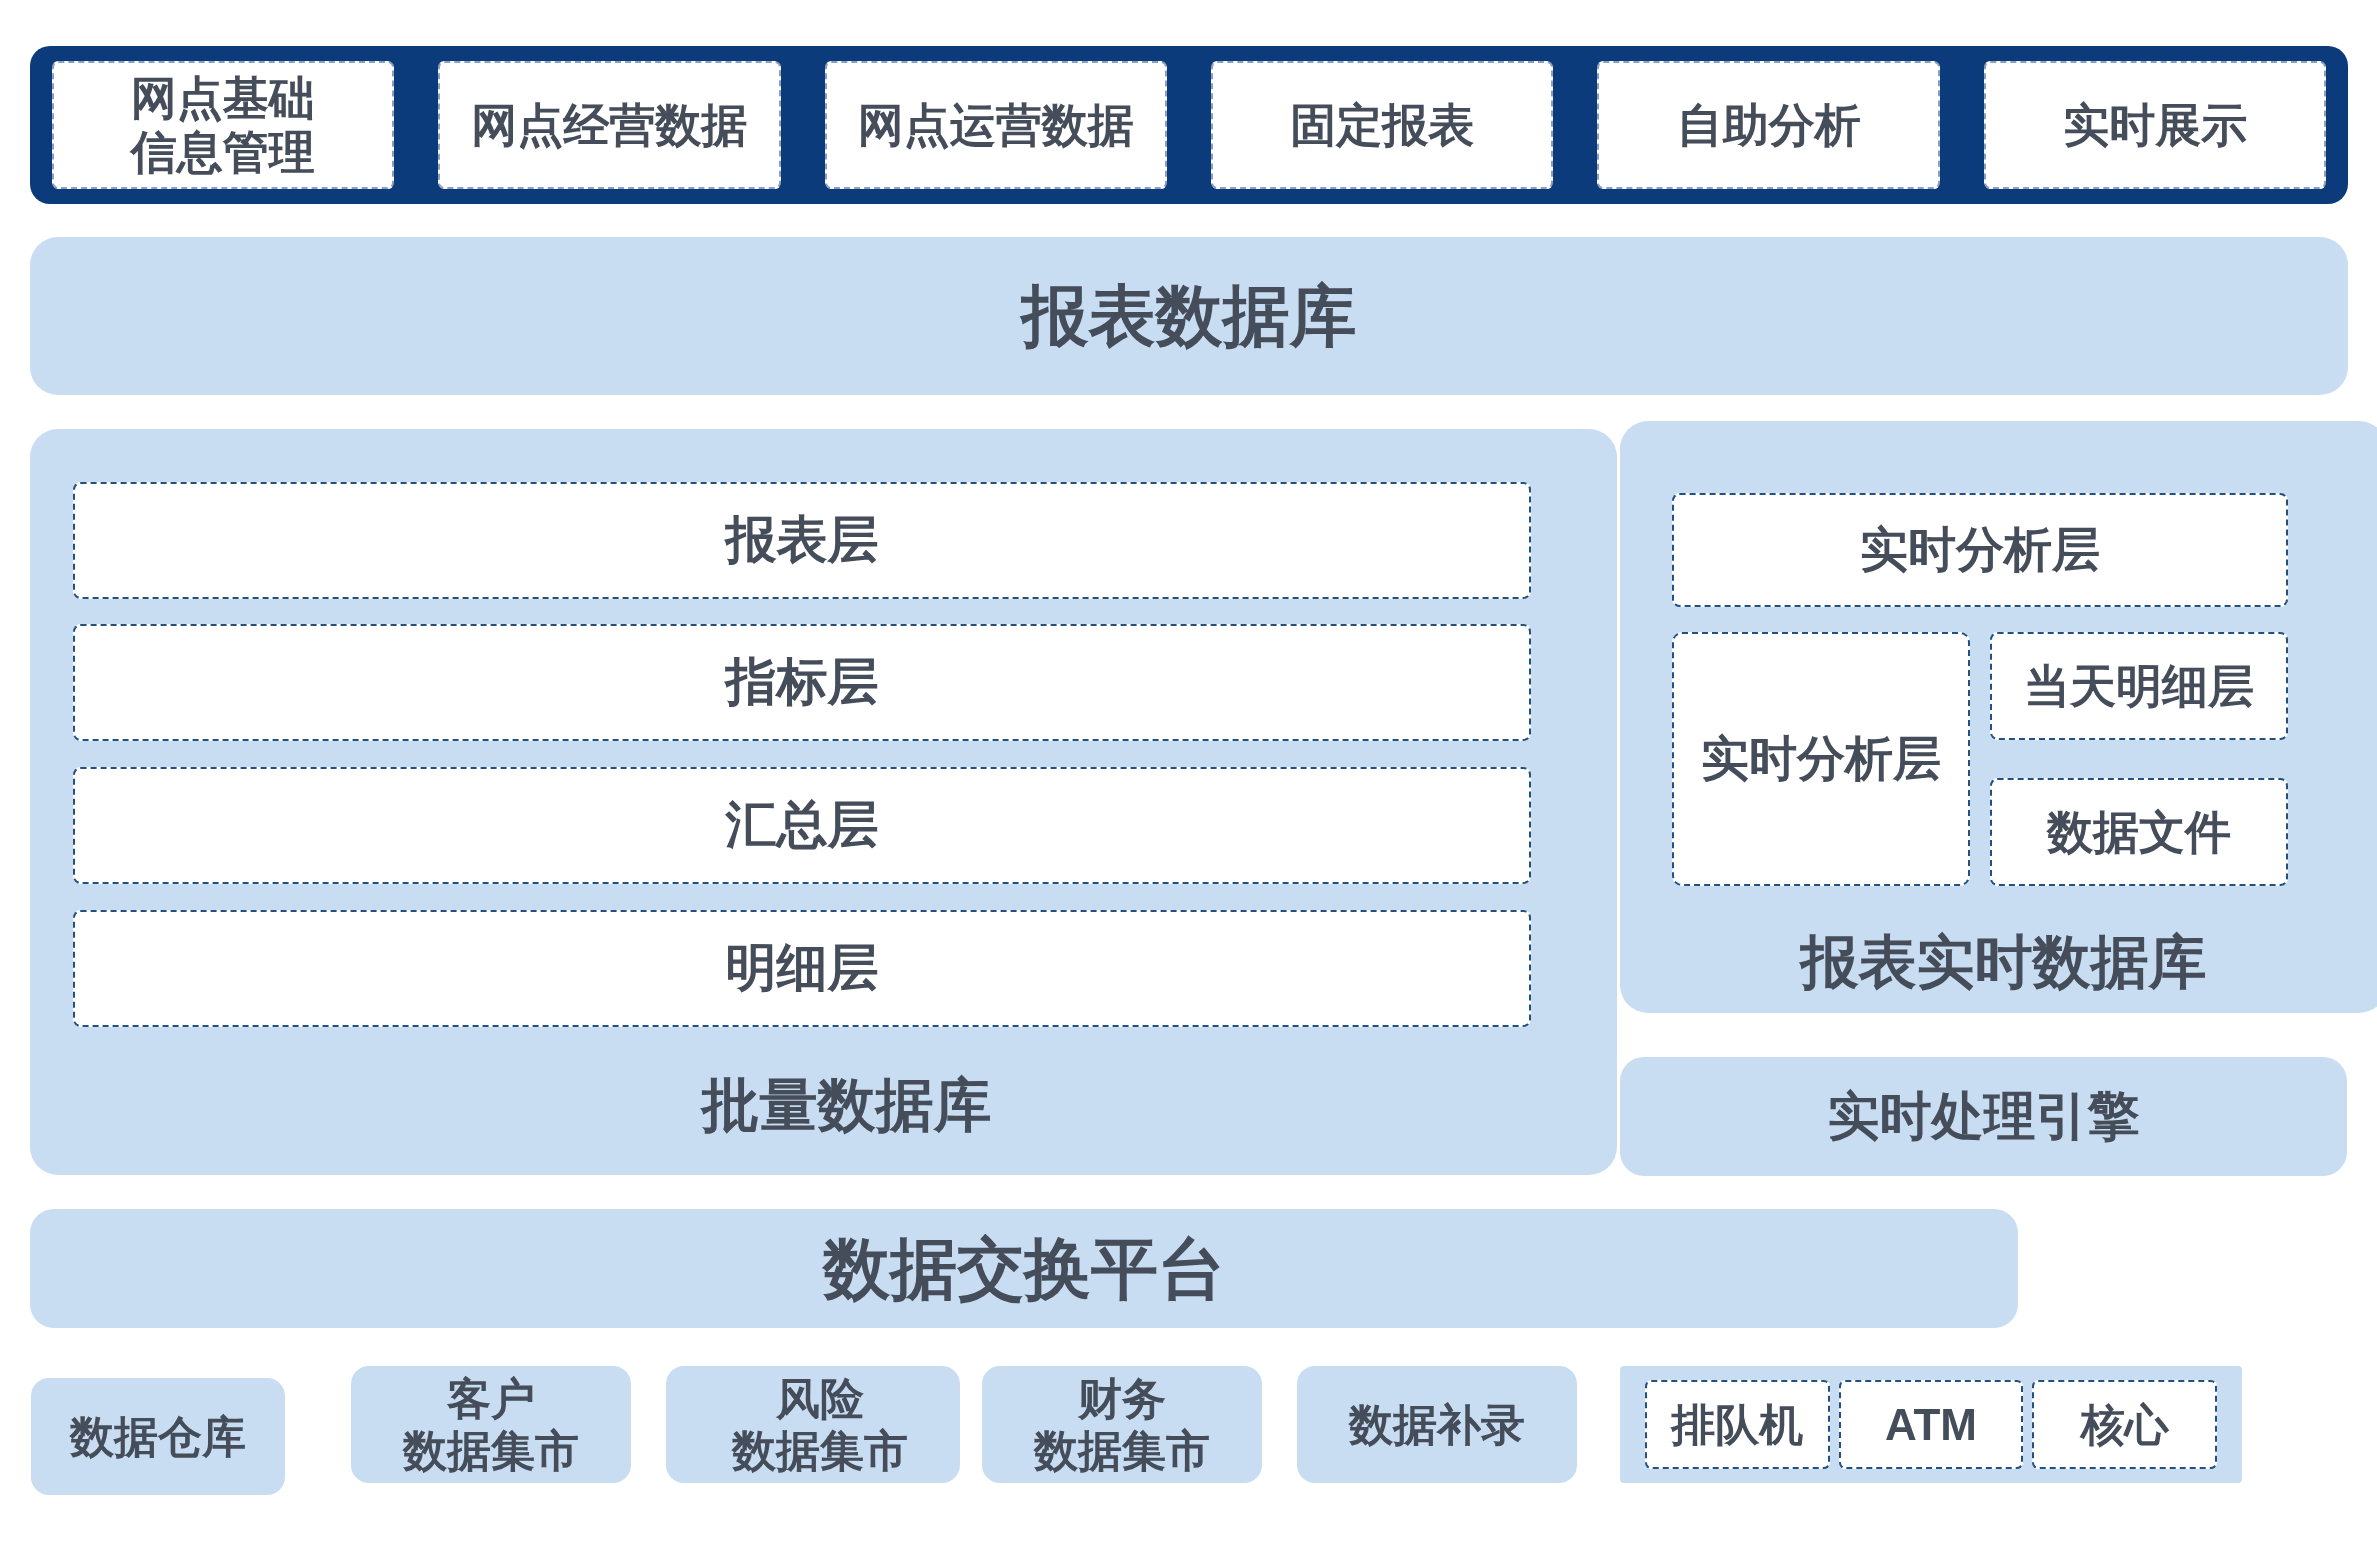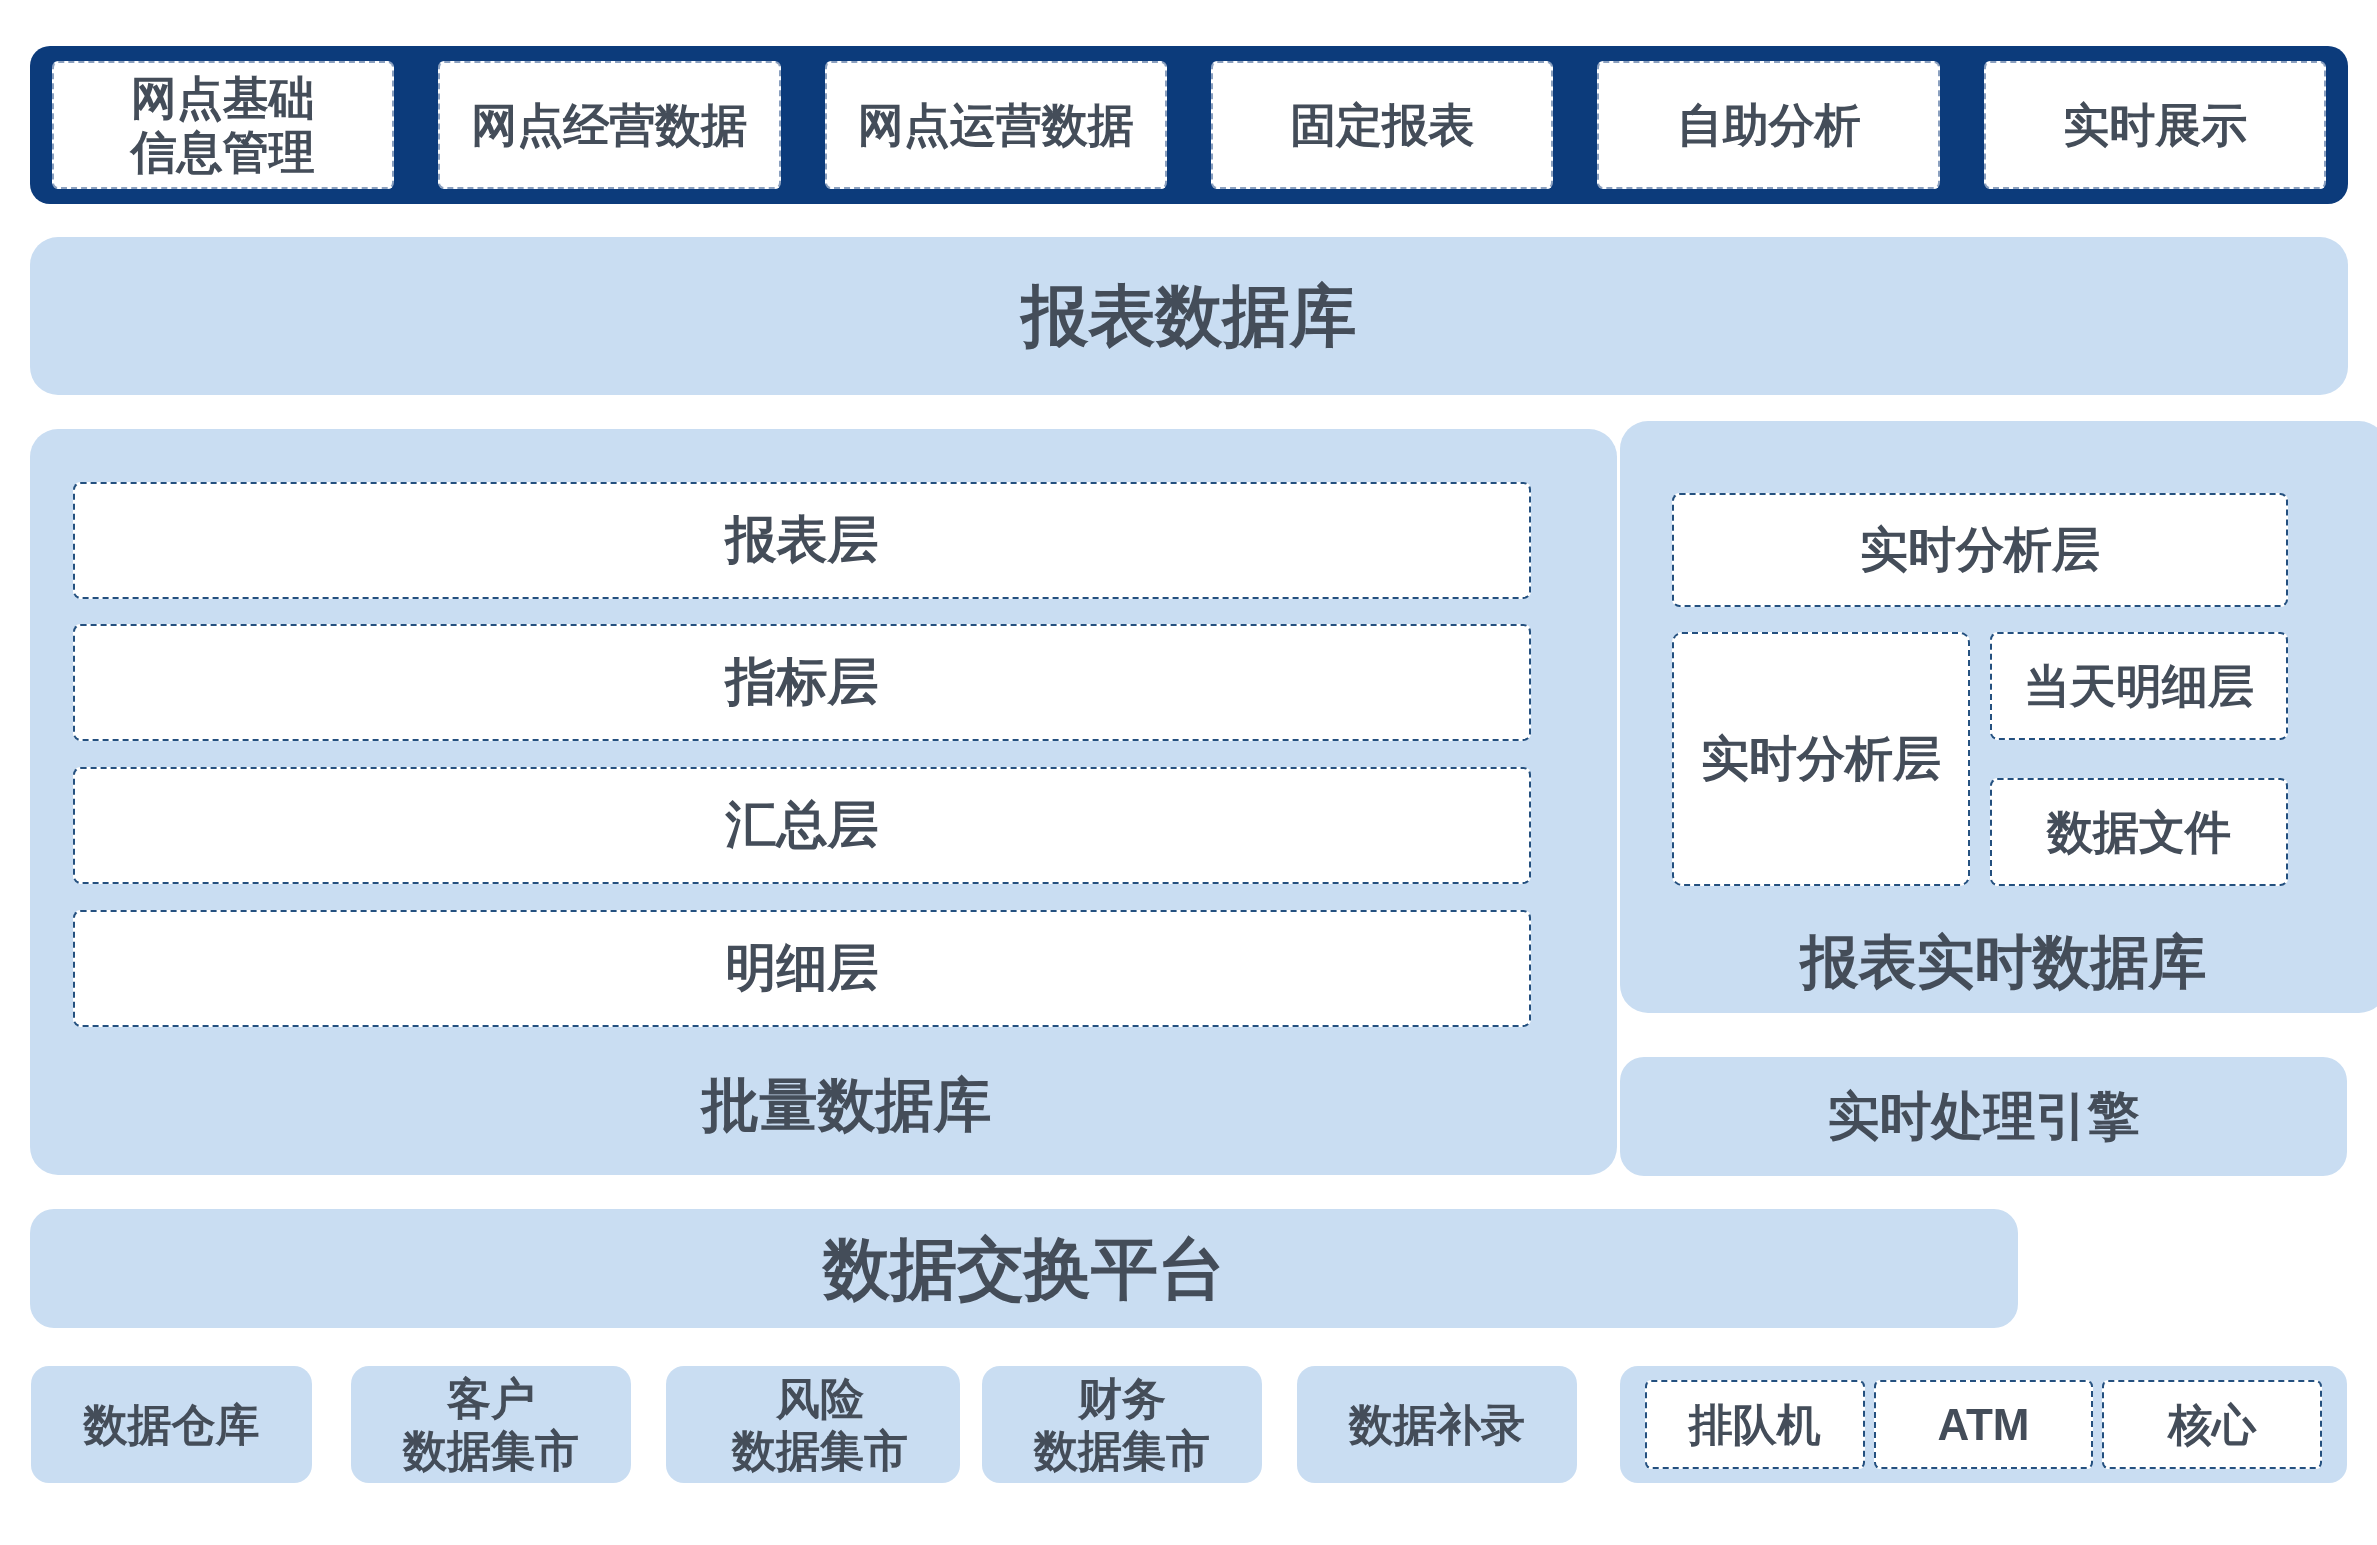--- a/index.html
+++ b/index.html
@@ -111,32 +111,32 @@
     position: absolute;
     top: 1366px;
     height: 117px;
     background: #c9ddf2;
     border-radius: 18px;
     display: flex;
     align-items: center;
     justify-content: center;
     font-size: 44px;
   }
-  .src0 { left: 31px;   width: 281px; }
+  .src0 { left: 31px;   width: 254px; margin-top: 12px; }
   .src1 { left: 351px;  width: 280px; }
   .src2 { left: 666px; width: 280px; padding-left: 14px; }
   .src3 { left: 982px; width: 280px; }
   .src4 { left: 1297px; width: 280px; }
 
   .channels {
     position: absolute;
     left: 1620px; top: 1366px;
-    width: 727px; height: 117px;
-    background: #c9ddf2;
-    border-radius: 18px;
+    width: 622px; height: 117px;
+    background: #c9ddf2;
+    border-radius: 4px;
     display: flex;
     align-items: center;
     padding: 0 25px;
     gap: 9px;
     box-sizing: border-box;
   }
   .ch-box {
     flex: 1 1 0;
     height: 85px;
     background: #ffffff;

